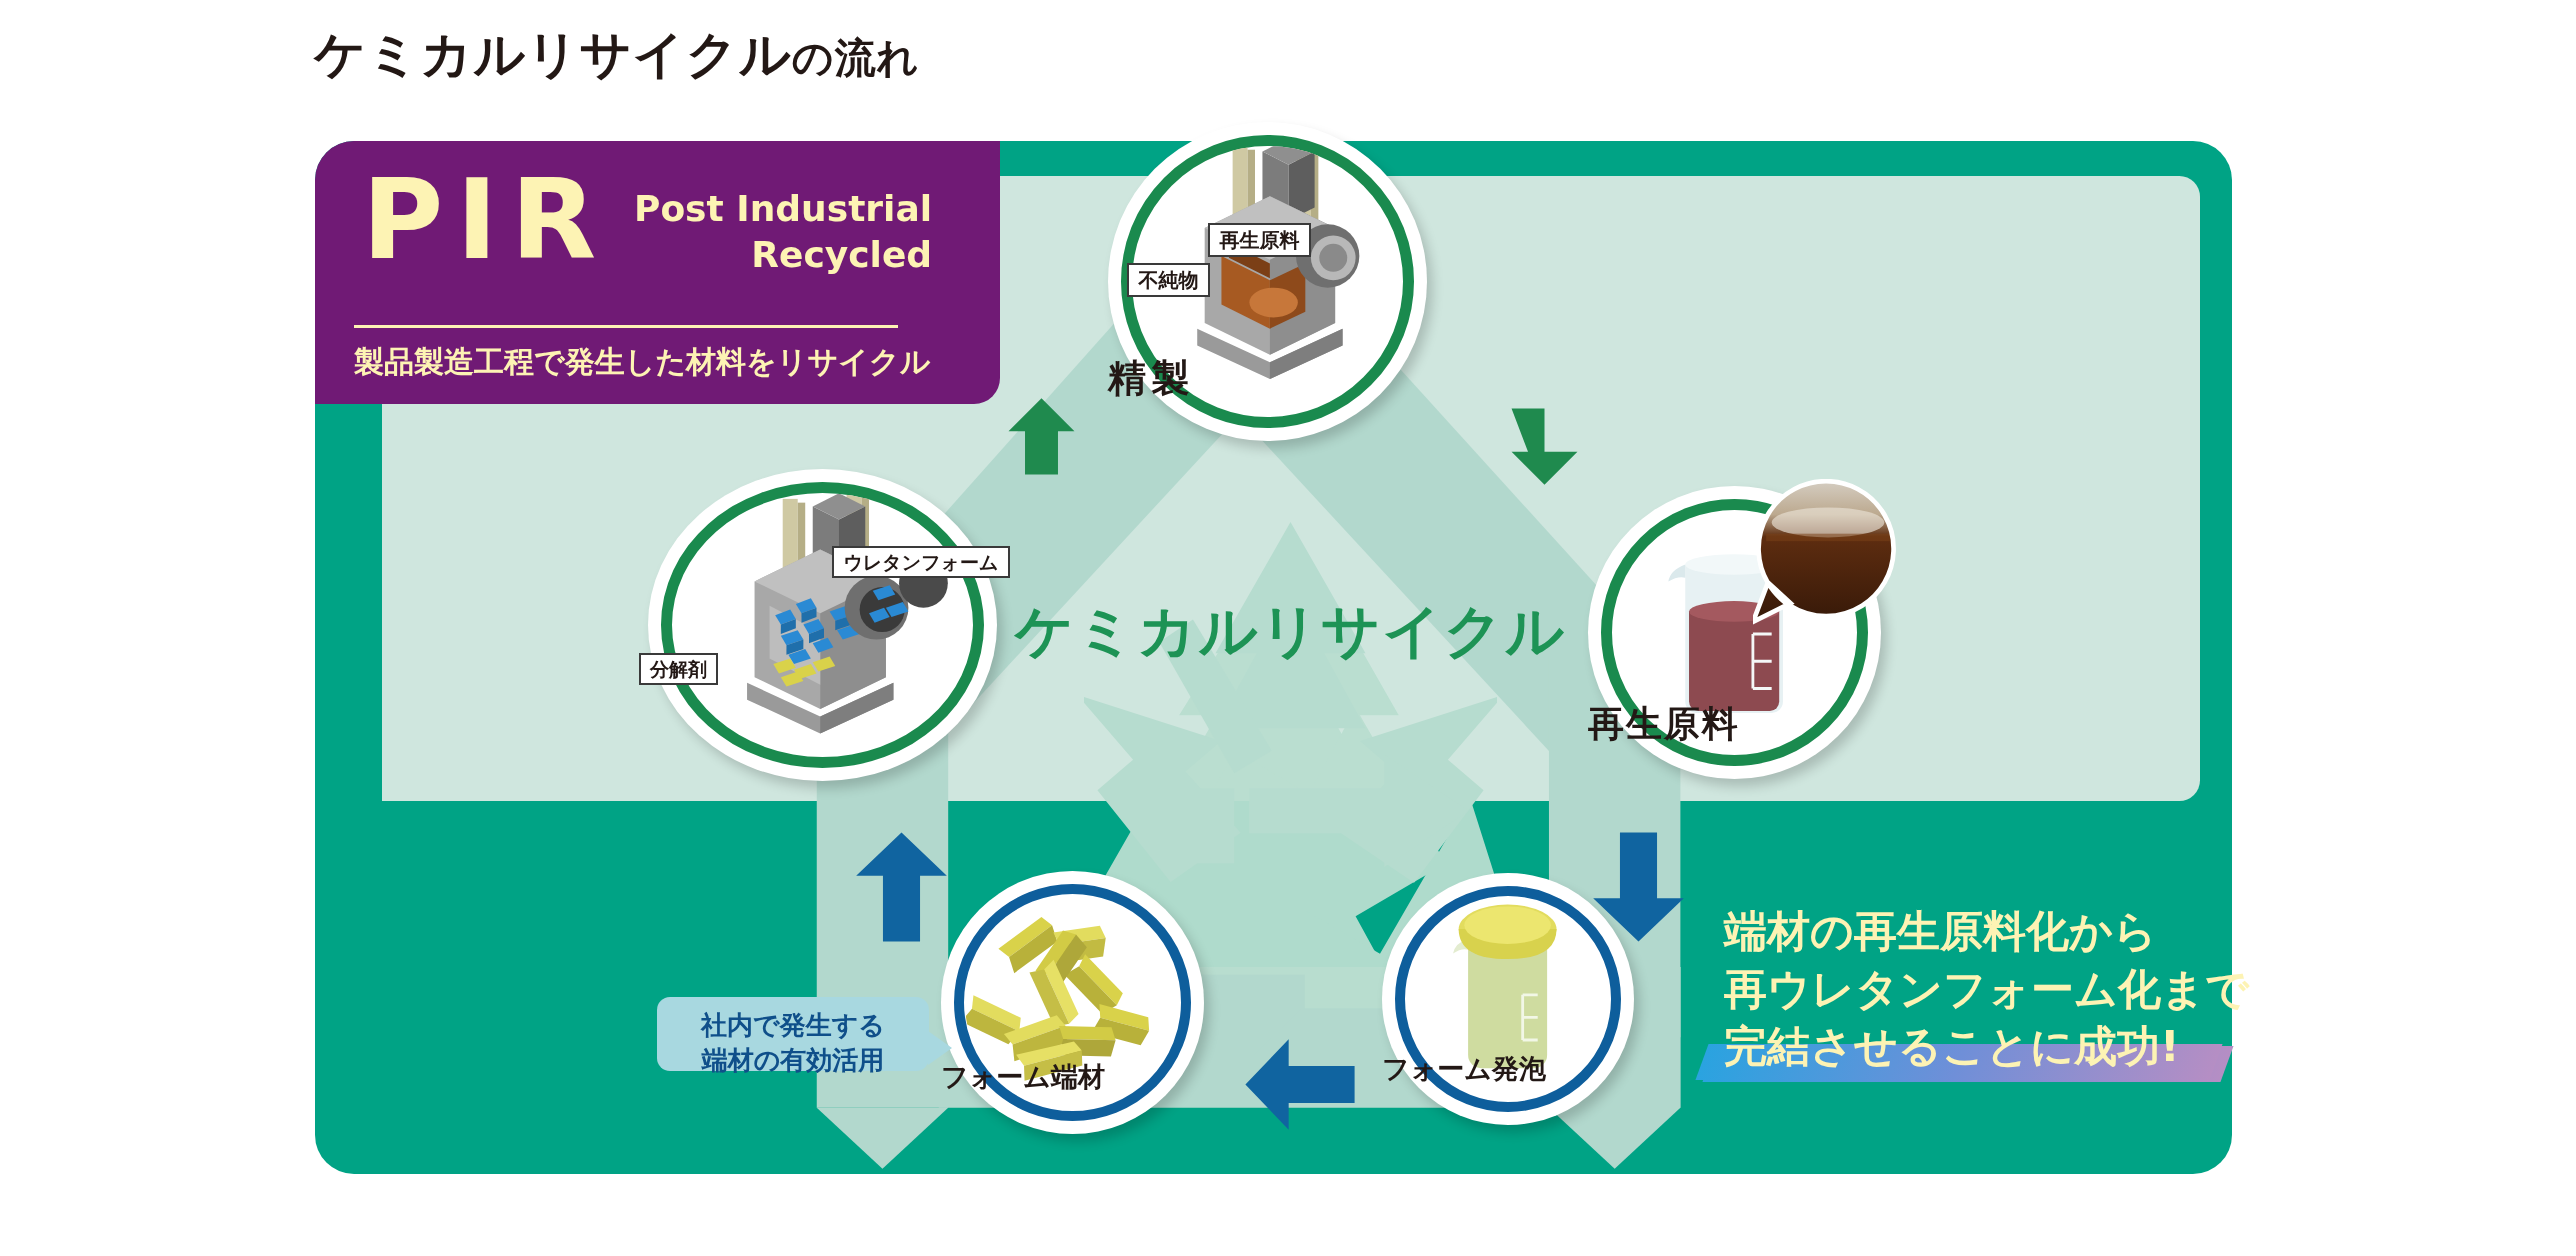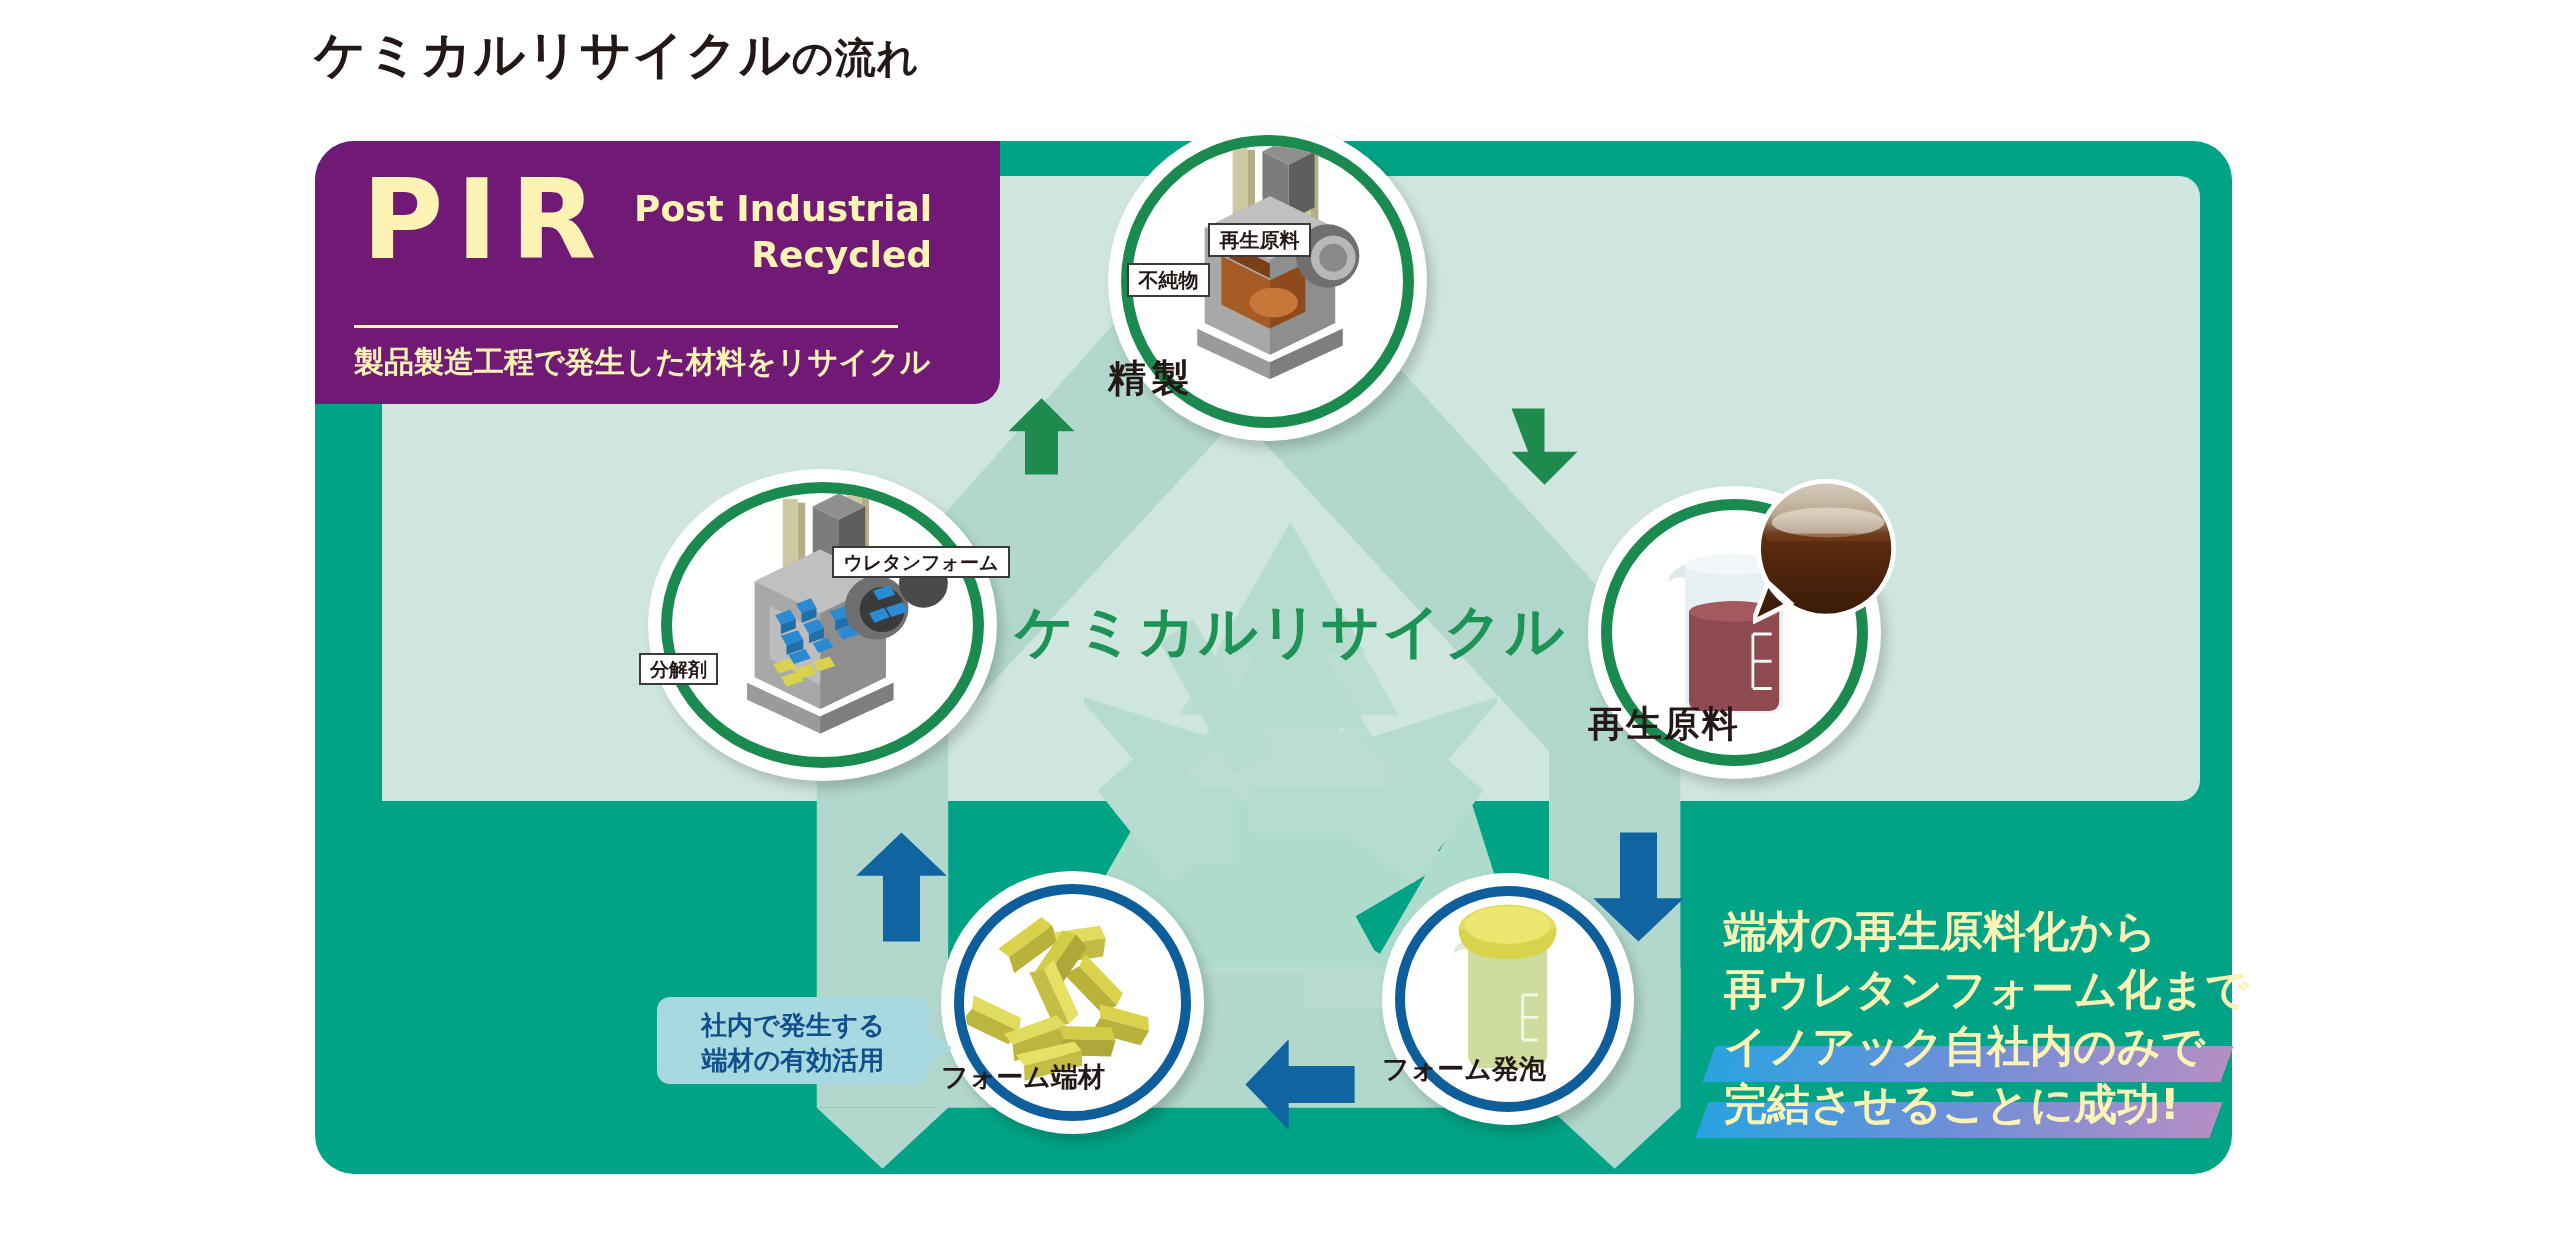--- a/index.html
+++ b/index.html
@@ -76,21 +76,21 @@
   
   .tag{
     position:absolute;background:#ffffff;border:2.8px solid #3a3a3a;
     font-weight:bold;color:#231815;white-space:nowrap;z-index:11;
     padding:3.8px 9.4px;line-height:1.1;
   }
   .tag:after{content:"";position:absolute;}
 
   
   .bubble{
-    position:absolute;left:657px;top:997px;width:272px;height:87px;
+    position:absolute;left:657px;top:997px;width:272px;height:74px;
     background:#a8d8e0;border-radius:13px;z-index:12;
   }
   .bubble-txt{
     position:absolute;left:0;top:11.3px;width:100%;text-align:center;
     font-size:26px;font-weight:bold;color:#0f4f8a;line-height:1.32;
   }
   .bubble-tail{
     position:absolute;left:928px;top:1031px;width:0;height:0;z-index:12;
     border-top:17px solid transparent;border-bottom:17px solid transparent;
     border-left:24.4px solid #a8d8e0;
@@ -414,21 +414,20 @@
       <div>社内で発生する</div>
       <div>端材の有効活用</div>
     </div>
   </div>
 
   <div class="msg">
     <div class="ln">端材の再生原料化から</div>
     <div class="ln">再ウレタンフォーム化まで</div>
     <div class="ln">
       <span class="hl" style="left:-15px;top:28px;width:518px;"></span>
-      <span>イノアック自社内のみで</span>
     </div>
     <div class="ln">
       <span class="hl" style="left:-22.5px;top:26px;width:514px;"></span>
       <span>完結させることに成功!</span>
     </div>
   </div>
 
 </div>
 
 

